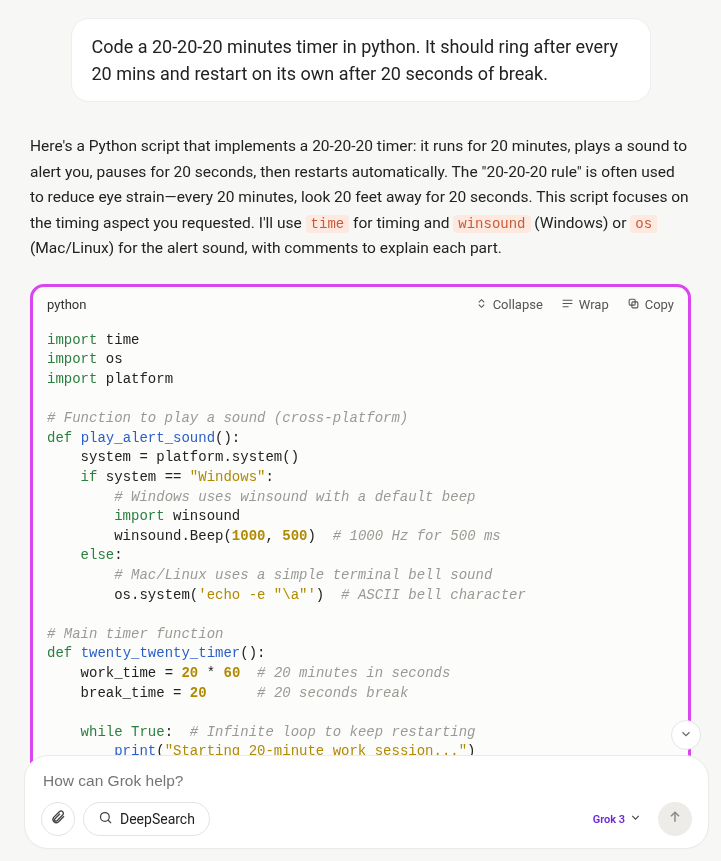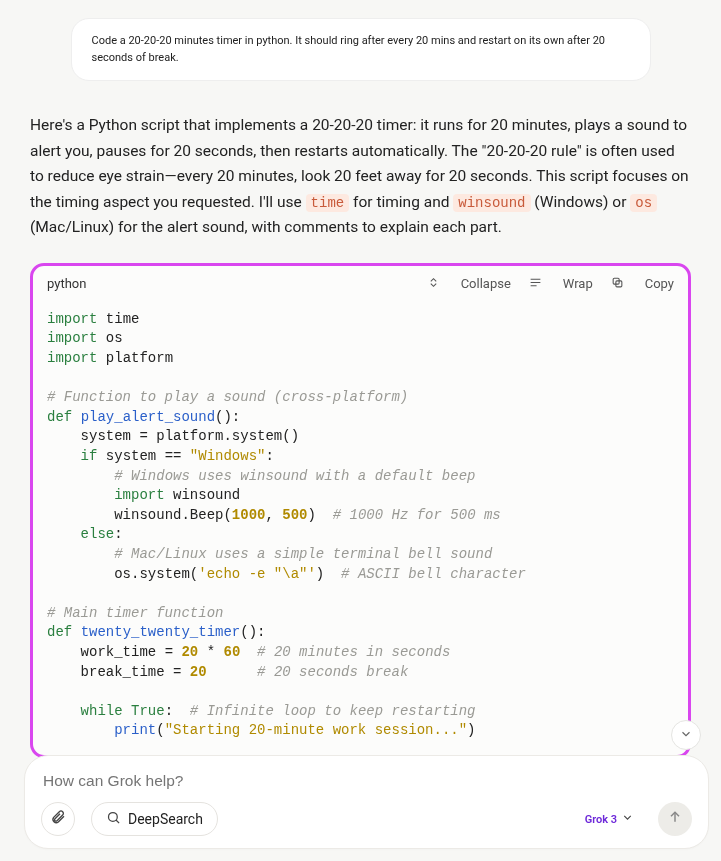--- a/index.html
+++ b/index.html
@@ -12,21 +12,21 @@
       position: relative;
       color: #1a1a1a;
     }
     .user-message {
       background: #fff;
       border: 1px solid #eee;
       border-radius: 18px;
       padding: 14px 20px;
       margin: 18px auto 0;
       width: 580px;
-      font-size: 11px;
+      font-size: 18px;
       line-height: 1.5;
       color: #222;
     }
     .assistant-content {
       padding: 32px 30px 0 30px;
     }
     .intro-text {
       font-size: 15.5px;
       line-height: 1.65;
       color: #222;
@@ -50,21 +50,21 @@
       display: flex;
       align-items: center;
       padding: 10px 14px 10px 14px;
       font-size: 13px;
       color: #555;
     }
     .code-lang { color: #333; }
     .code-header-spacer { flex: 1; }
     .code-action {
       display: inline-flex;
-      gap: 21px;
+      gap: 5px;
       margin-left: 18px;
       color: #555;
       cursor: pointer;
       font-size: 13px;
     }
     .code-action svg { stroke: #555; }
     .code-body {
       padding: 8px 14px 14px 14px;
       font-family: "SFMono-Regular", Consolas, "Liberation Mono", Menlo, monospace;
       font-size: 14px;
@@ -115,21 +115,21 @@
       border: none;
       outline: none;
       font-size: 15.5px;
       color: #9a9a95;
       background: transparent;
       padding: 2px 2px 12px 2px;
     }
     .composer-toolbar {
       display: flex;
       align-items: center;
-      gap: 16px;
+      gap: 8px;
     }
     .round-btn {
       width: 34px;
       height: 34px;
       border-radius: 50%;
       border: 1px solid #e5e3df;
       background: #fff;
       display: flex;
       align-items: center;
       justify-content: center;

